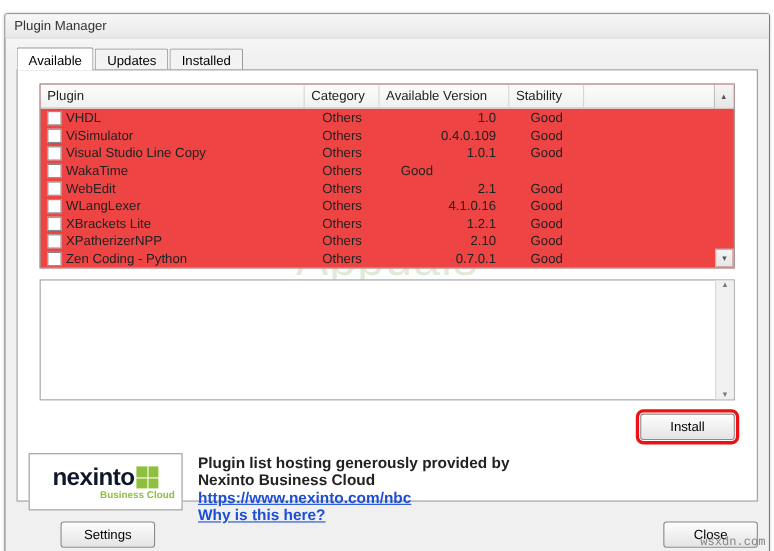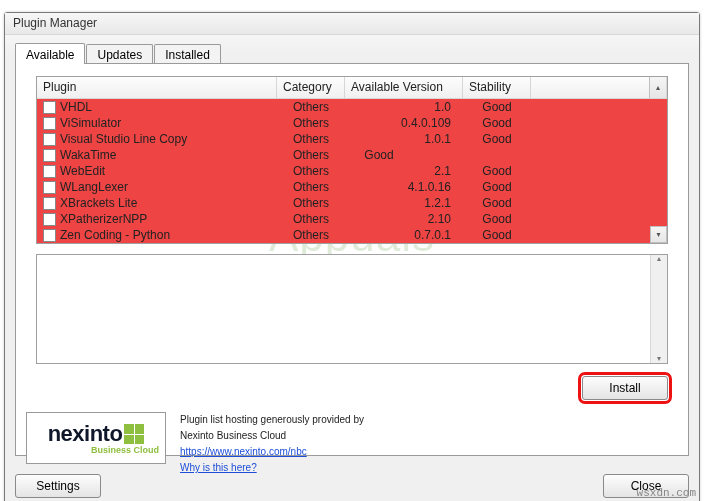--- a/index.html
+++ b/index.html
@@ -154,20 +154,21 @@
   }
   .btn {
     min-width: 86px;
     height: 24px;
     border: 1px solid #8a8a8a;
     background: linear-gradient(#fdfdfd,#e4e4e4);
     border-radius: 3px;
     font-size: 12px;
     padding: 0 4px;
     cursor: default;
+    margin-left: 40px;
   }
   .highlight-red {
     outline: 3px solid #e11;
     outline-offset: 1px;
   }
   
   .sponsor {
     position: absolute;
     left: 10px; top: 348px;
     display: flex;
@@ -185,21 +186,21 @@
   }
   .logo-row { display: flex; align-items: center; gap: 2px;}
   .logo-main { font-size: 22px; font-weight: 600; color: #0f172a; letter-spacing: -0.5px;}
   .logo-sq {
     width: 20px; height: 20px;
     display: grid; grid-template-columns: 1fr 1fr; grid-template-rows: 1fr 1fr;
     gap: 1px;
   }
   .logo-sq span { background: #8fbf3f;}
   .logo-sub { font-size: 9px; color: #8fbf3f; font-weight: 600; align-self: flex-end; margin-right: 4px; margin-top: -2px;}
-  .sponsor-text { font-size: 10px; line-height: 16px; color: #222;}
+  .sponsor-text { font-size: 14px; line-height: 16px; color: #222; font-weight: bold;}
   .sponsor-text a { color: #1d4ed8; text-decoration: underline;}
   
   .bottom {
     position: absolute;
     left: 0; right: 0; bottom: 0;
     display: flex;
     justify-content: space-between;
   }
   
   .watermark {

